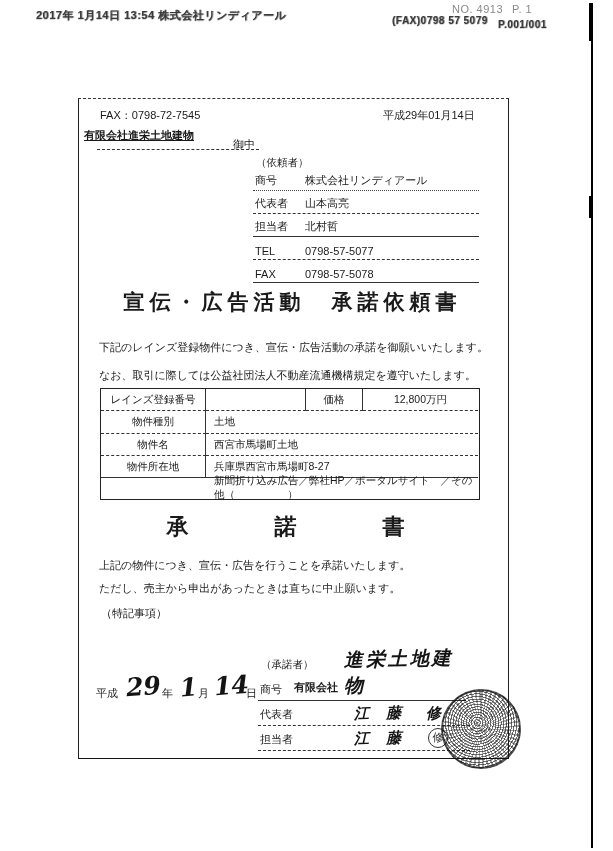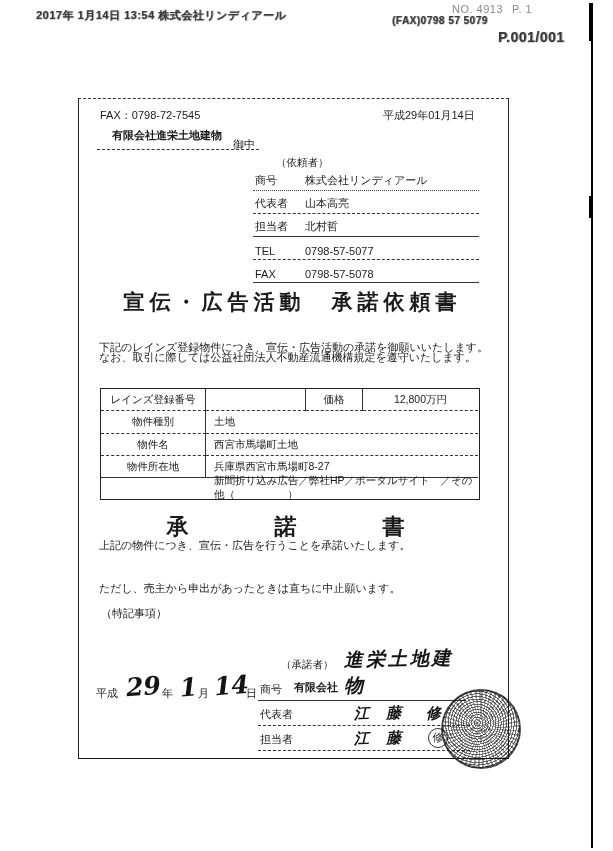--- a/index.html
+++ b/index.html
@@ -15,21 +15,21 @@
   .fax-hdr.faint{color:#8a8a8a;font-weight:normal;text-shadow:none;}
   
   .edge-line{left:591px;top:3px;width:2px;height:845px;background:#000;}
   .edge-thick{left:589px;top:3px;width:4px;height:38px;background:#000;}
   .edge-blob{left:589px;top:196px;width:4px;height:22px;background:#000;}
   
   .frame{left:78px;top:98px;width:429px;height:659px;
     border-left:1px solid #222;border-right:1px solid #222;border-bottom:1.5px solid #111;
     border-top:1px dashed #333;}
   .txt{font-size:11px;white-space:nowrap;}
-  .small{font-size:10.5px;margin-left:20px;}
+  .small{font-size:10.5px;}
   .ul-dash{border-bottom:1px dashed #333;}
   .ul-solid{border-bottom:1px solid #333;}
   .ul-dot{border-bottom:1px dotted #444;}
   
   .f-row{left:253px;width:226px;height:20px;}
   .f-label{position:absolute;left:2px;bottom:2px;font-size:11px;}
   .f-value{position:absolute;left:52px;bottom:2px;font-size:11px;white-space:nowrap;text-align:center;}
   
   .doc-title{left:79px;top:288px;width:427px;text-align:center;font-size:21px;font-weight:bold;
     letter-spacing:5px;font-family:"Liberation Serif",serif;}
@@ -61,32 +61,32 @@
 </style>
 </head>
 <body>
 
 <div id="page">
 
   <div class="abs fax-hdr" style="left:36px;top:8px;">2017年 1月14日 13:54 株式会社リンディアール</div>
   <div class="abs fax-hdr faint" style="left:452px;top:3px;">NO. 4913</div>
   <div class="abs fax-hdr faint" style="left:512px;top:3px;">P. 1</div>
   <div class="abs fax-hdr" style="left:392px;top:15px;font-size:10px;">(FAX)0798 57 5079</div>
-  <div class="abs fax-hdr" style="left:498px;top:29px;font-size:14px;">P.001/001</div>
+  <div class="abs fax-hdr" style="left:498px;top:19px;font-size:10px;">P.001/001</div>
 
   <div class="abs edge-line"></div>
   <div class="abs edge-thick"></div>
   <div class="abs edge-blob"></div>
 
   <div class="abs frame"></div>
 
   <div class="abs txt" style="left:100px;top:108px;">FAX：0798-72-7545</div>
   <div class="abs txt" style="left:383px;top:108px;">平成29年01月14日</div>
 
-  <div class="abs txt" style="left:112px;top:128px;font-weight:bold;">有限会社進栄土地建物</div>
+  <div class="abs txt" style="left:84px;top:128px;font-weight:bold;text-decoration:underline;">有限会社進栄土地建物</div>
   <div class="abs ul-dash" style="left:97px;top:149px;width:162px;height:0;"></div>
   <div class="abs txt" style="left:233px;top:137px;">御中</div>
 
   <div class="abs small" style="left:256px;top:156px;">（依頼者）</div>
 
   <div class="abs f-row ul-dot" style="top:170px;">
     <span class="f-label">商号</span>
     <span class="f-value">株式会社リンディアール</span>
   </div>
   <div class="abs f-row ul-dash" style="top:193px;">
@@ -102,21 +102,21 @@
     <span class="f-value">0798-57-5077</span>
   </div>
   <div class="abs f-row ul-solid" style="top:262px;">
     <span class="f-label">FAX</span>
     <span class="f-value">0798-57-5078</span>
   </div>
 
   <div class="abs doc-title">宣伝・広告活動　承諾依頼書</div>
 
   <div class="abs txt" style="left:99px;top:340px;">下記のレインズ登録物件につき、宣伝・広告活動の承諾を御願いいたします。</div>
-  <div class="abs txt" style="left:99px;top:350px;">なお、取引に際しては公益社団法人不動産流通機構規定を遵守いたします。</div>
+  <div class="abs txt" style="left:99px;top:368px;">なお、取引に際しては公益社団法人不動産流通機構規定を遵守いたします。</div>
 
   <div class="abs tbl">
     <div class="cell center bR bB" style="left:0;top:0;width:105px;height:22px;">レインズ登録番号</div>
     <div class="cell bR bB" style="left:105px;top:0;width:100px;height:22px;"></div>
     <div class="cell center bR bB" style="left:205px;top:0;width:57px;height:22px;">価格</div>
     <div class="cell center bB" style="left:262px;top:0;width:115px;height:22px;">12,800万円</div>
 
     <div class="cell center bR bB" style="left:0;top:22px;width:105px;height:23px;">物件種別</div>
     <div class="cell pad bB" style="left:105px;top:22px;width:272px;height:23px;">土地</div>
 
@@ -124,21 +124,21 @@
     <div class="cell pad bB" style="left:105px;top:45px;width:272px;height:22px;">西宮市馬場町土地</div>
 
     <div class="cell center bR bBs" style="left:0;top:67px;width:105px;height:22px;">物件所在地</div>
     <div class="cell pad bBs" style="left:105px;top:67px;width:272px;height:22px;">兵庫県西宮市馬場町8-27</div>
 
     <div class="cell pad" style="left:105px;top:89px;width:272px;height:20px;">新聞折り込み広告／弊社HP／ポータルサイト　／その他（　　　　　）</div>
   </div>
 
   <div class="abs consent-title">承　　諾　　書</div>
 
-  <div class="abs txt" style="left:99px;top:538px;">上記の物件につき、宣伝・広告を行うことを承諾いたします。</div>
+  <div class="abs txt" style="left:99px;top:558px;">上記の物件につき、宣伝・広告を行うことを承諾いたします。</div>
   <div class="abs txt" style="left:99px;top:581px;">ただし、売主から申出があったときは直ちに中止願います。</div>
 
   <div class="abs txt" style="left:101px;top:606px;">（特記事項）</div>
 
   <div class="abs small" style="left:261px;top:658px;">（承諾者）</div>
 
   <div class="abs" style="left:96px;top:678px;height:30px;">
     <span class="txt" style="position:absolute;left:0;top:8px;">平成</span>
     <span class="hw hw-num" style="position:absolute;left:30px;top:-6px;">29</span>
     <span class="txt" style="position:absolute;left:66px;top:8px;">年</span>

